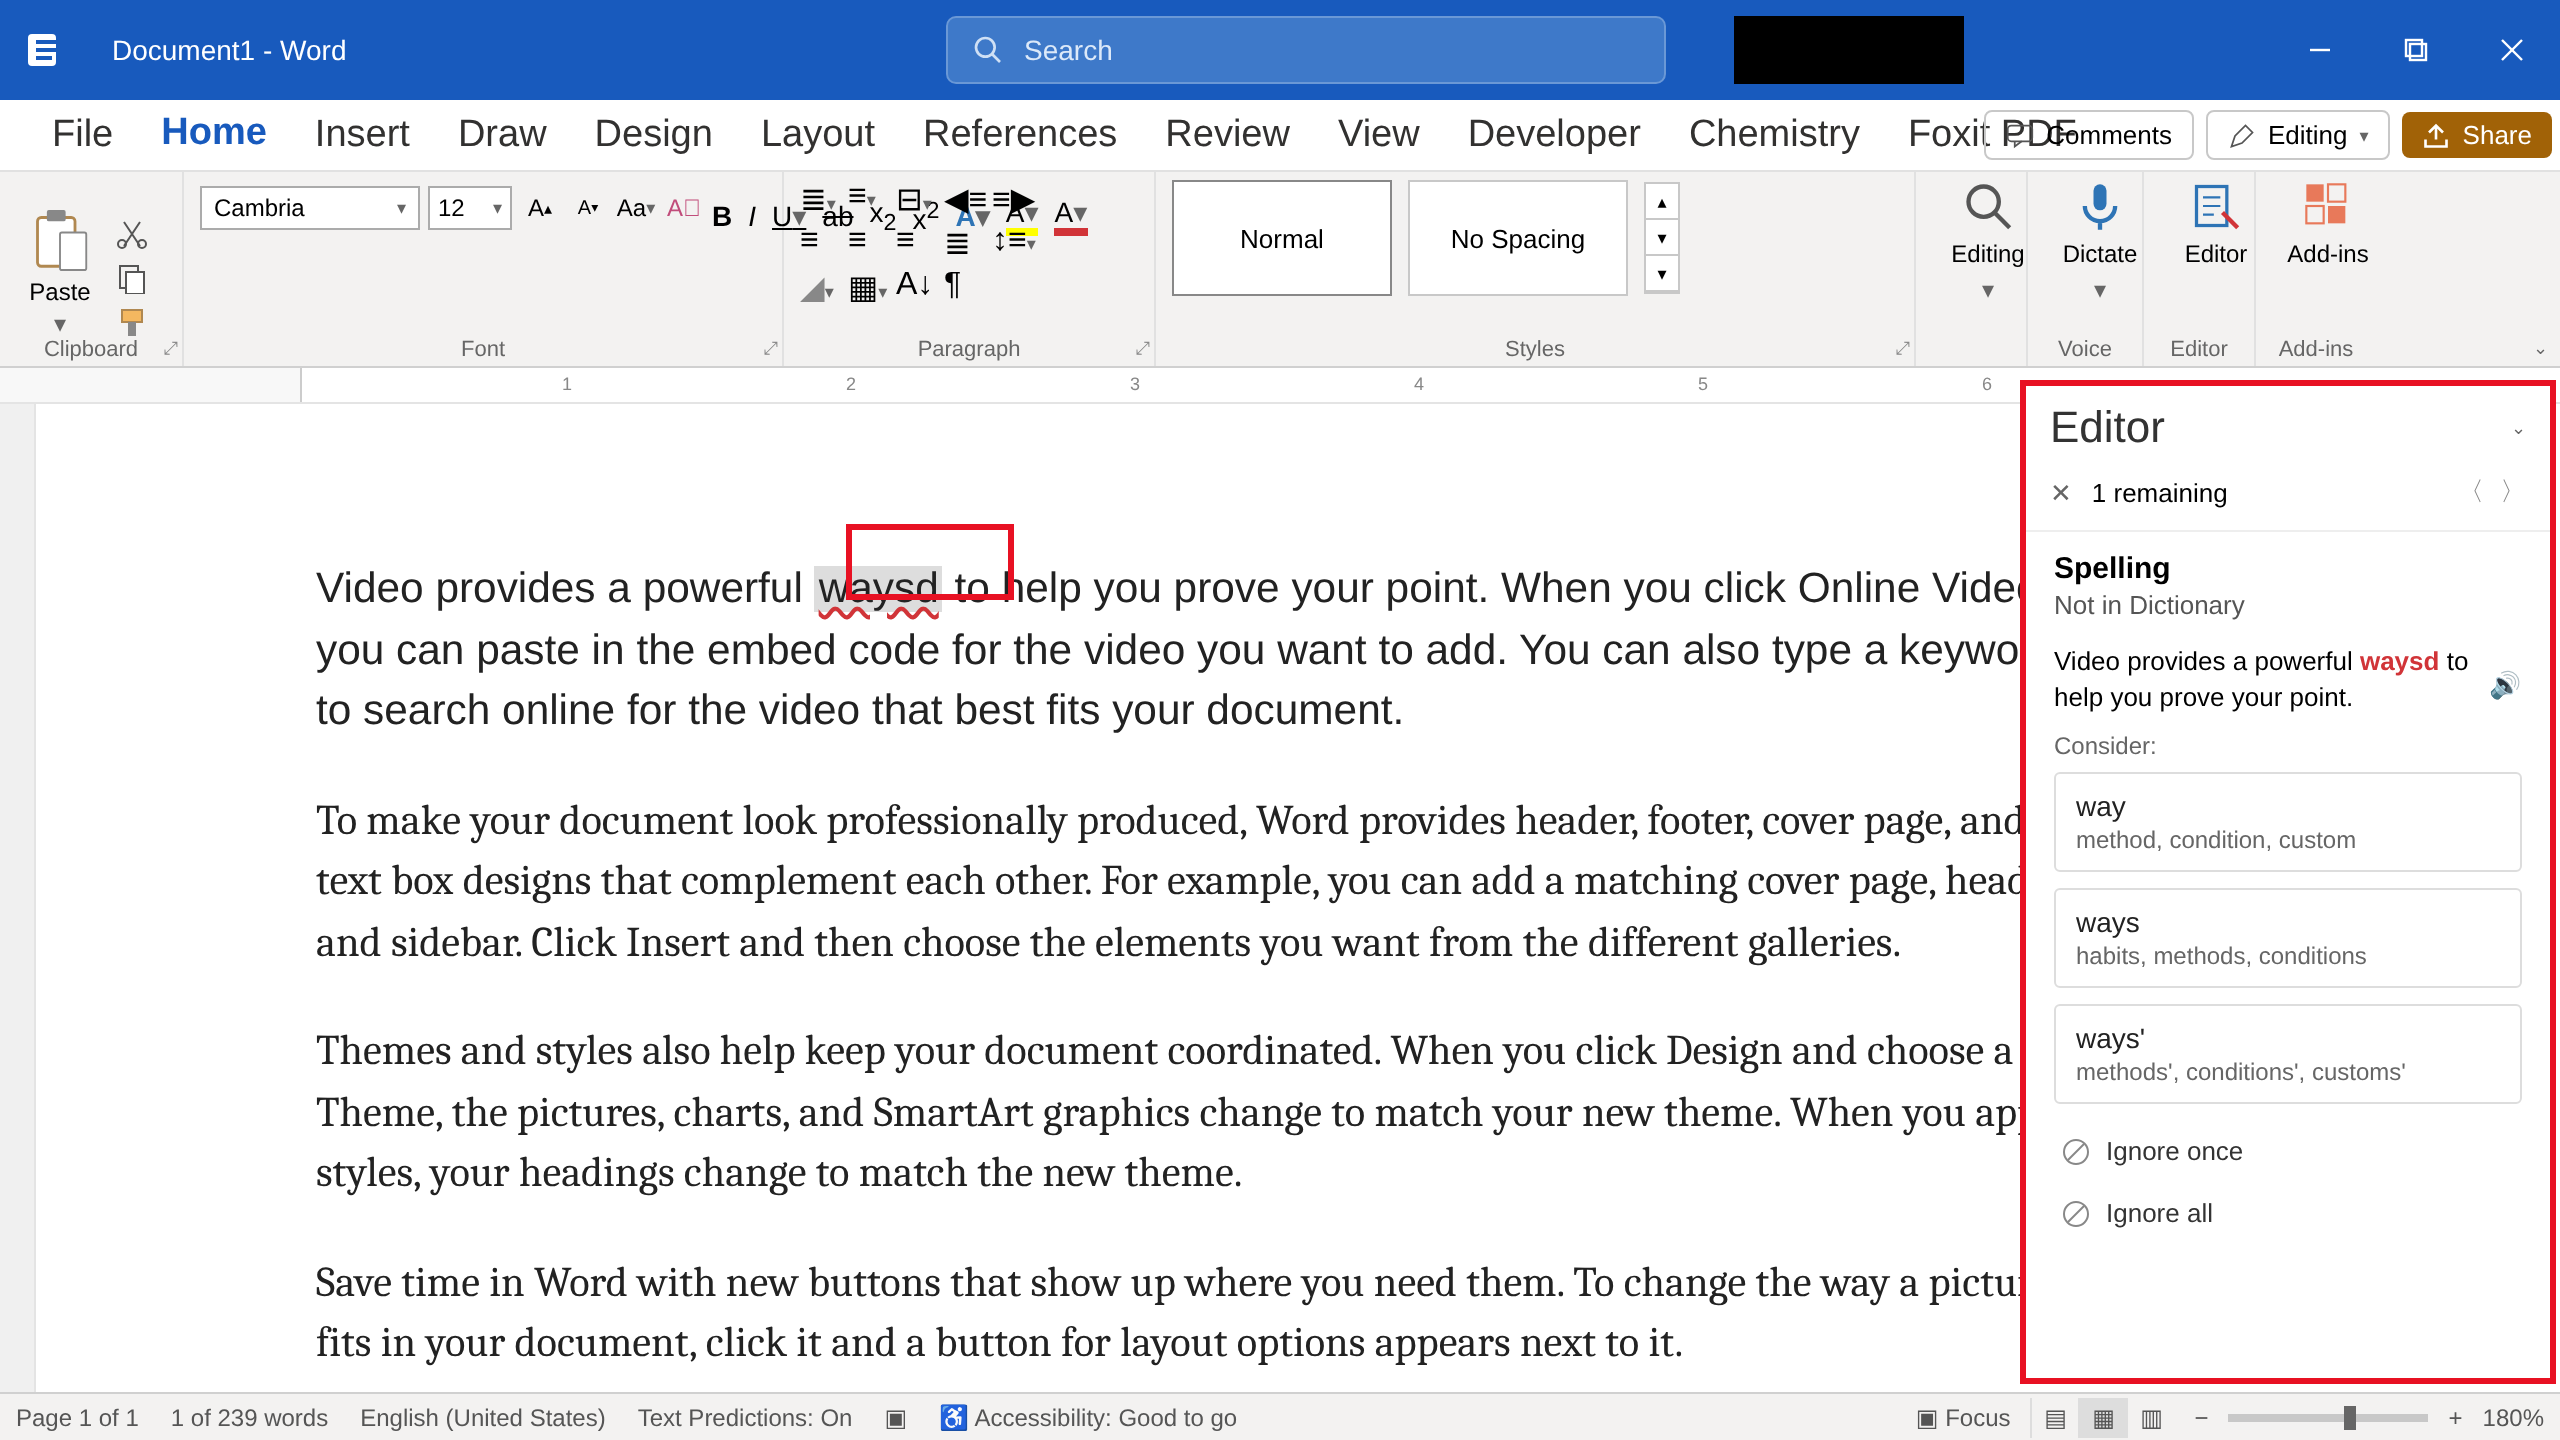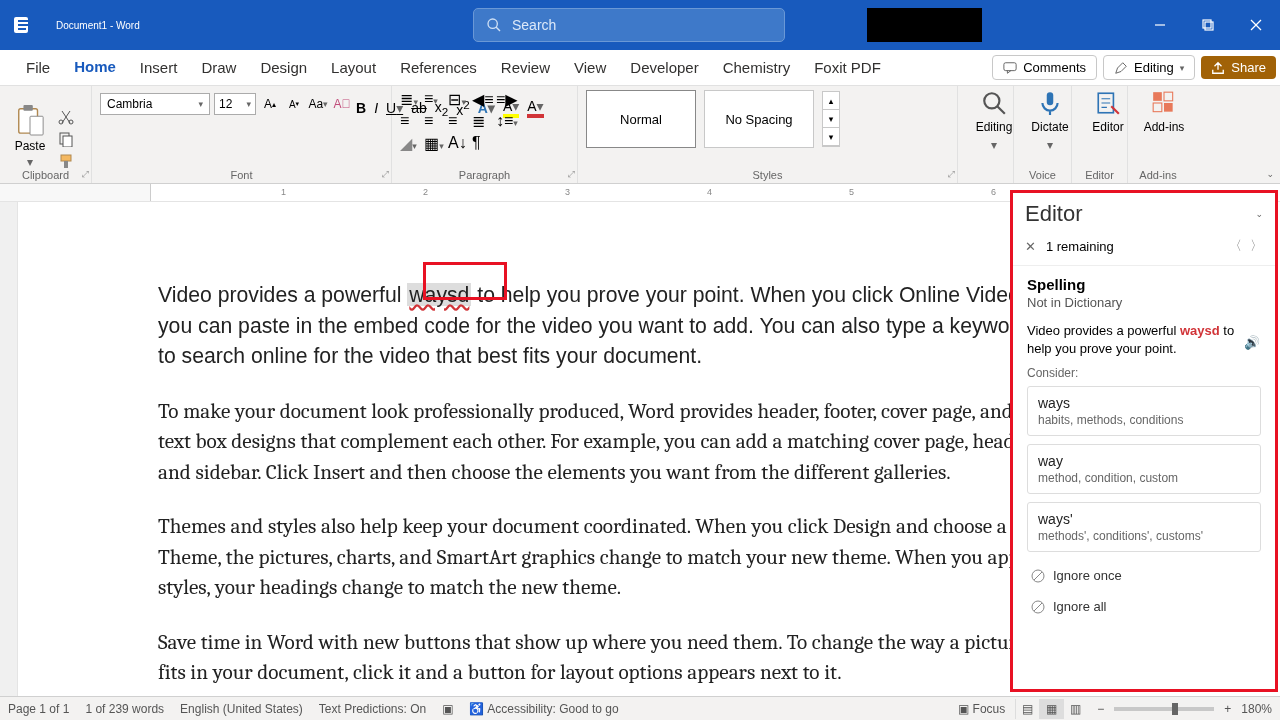--- a/index.html
+++ b/index.html
@@ -2,32 +2,32 @@
 <html><head>
 <meta charset="utf-8">
 <style>
 * { margin: 0; padding: 0; box-sizing: border-box; font-family: 'Segoe UI', sans-serif; }
 body { width: 1280px; height: 720px; overflow: hidden; background: #fff; position: relative; }
 
 
 .titlebar { height: 50px; background: #185abd; display: flex; align-items: center; color: #fff; }
 .titlebar .app-icon { width: 48px; display: flex; align-items: center; justify-content: center; }
 .titlebar .app-icon svg { width: 24px; height: 24px; }
-.titlebar .doc-title { font-size: 10px; padding-left: 8px; }
-.titlebar .search-box { width: 312px; height: 34px; background: #3e79c9; border: 1px solid #6a98d6; border-radius: 5px; display: flex; align-items: center; margin-left: auto; margin-right: auto; padding: 0 12px; position: absolute; left: 473px; }
+.titlebar .doc-title { font-size: 14px; padding-left: 8px; }
+.titlebar .search-box { width: 360px; height: 34px; background: #3e79c9; border: 1px solid #6a98d6; border-radius: 5px; display: flex; align-items: center; margin-left: auto; margin-right: auto; padding: 0 12px; position: absolute; left: 473px; }
 .titlebar .search-box svg { width: 16px; height: 16px; stroke: #cfe0f5; fill: none; }
 .titlebar .search-box span { color: #dce9f9; margin-left: 10px; font-size: 14px; }
 .titlebar .blackbox { position: absolute; right: 298px; width: 115px; height: 34px; background: #000; }
 .titlebar .win-controls { position: absolute; right: 0; display: flex; }
 .titlebar .win-controls div { width: 48px; height: 50px; display: flex; align-items: center; justify-content: center; }
 .titlebar .win-controls svg { width: 12px; height: 12px; stroke: #fff; stroke-width: 1.2; fill: none; }
 
 
 .tabs { height: 36px; background: #fff; display: flex; align-items: center; padding: 0 14px; border-bottom: 1px solid #e1e1e1; position: relative; }
-.tabs .tab { padding: 0 12px; height: 48px; display: flex; align-items: center; font-size: 15px; color: #323130; cursor: pointer; }
+.tabs .tab { padding: 0 12px; height: 48px; display: flex; align-items: center; font-size: 19px; color: #323130; cursor: pointer; }
 .tabs .tab.active { font-weight: 600; color: #185abd; border-bottom: 2px solid #185abd; }
 .tabs .right-actions { position: absolute; right: 4px; display: flex; gap: 6px; align-items: center; }
 .tabs .pill { display: flex; align-items: center; gap: 6px; border: 1px solid #c8c8c8; border-radius: 4px; padding: 4px 10px; font-size: 13px; }
 .tabs .pill svg { width: 14px; height: 14px; }
 .tabs .share { background: #a16207; color: #fff; border: none; }
 
 
 .ribbon { height: 98px; background: #f3f2f1; display: flex; border-bottom: 1px solid #d0d0d0; position: relative; }
 .ribbon-group { border-right: 1px solid #e1e1e1; padding: 4px 8px 2px 8px; display: flex; flex-direction: column; justify-content: space-between; }
 .ribbon-group .group-content { display: flex; align-items: flex-end; gap: 6px; flex: 1; }
@@ -376,26 +376,26 @@
   </div>
   <div class="section">
     <h3>Spelling</h3>
     <div class="dict">Not in Dictionary</div>
     <div class="context">
       <span>Video provides a powerful </span><span class="err">waysd</span><span> to help you prove your point.</span>
       <span class="speak">🔊</span>
     </div>
     <div class="consider">Consider:</div>
     <div class="suggestion">
+      <div class="s-word">way</div>
+      <div class="s-syn">method, condition, custom</div>
+    </div>
+    <div class="suggestion">
       <div class="s-word">ways</div>
       <div class="s-syn">habits, methods, conditions</div>
-    </div>
-    <div class="suggestion">
-      <div class="s-word">way</div>
-      <div class="s-syn">method, condition, custom</div>
     </div>
     <div class="suggestion">
       <div class="s-word">ways'</div>
       <div class="s-syn">methods', conditions', customs'</div>
     </div>
     <div class="ignore-row">
       <svg viewBox="0 0 14 14">
           <circle cx="7" cy="7" r="6" fill="none" stroke="#888"></circle>
           <line x1="3" y1="11" x2="11" y2="3" stroke="#888"></line>
         </svg>

